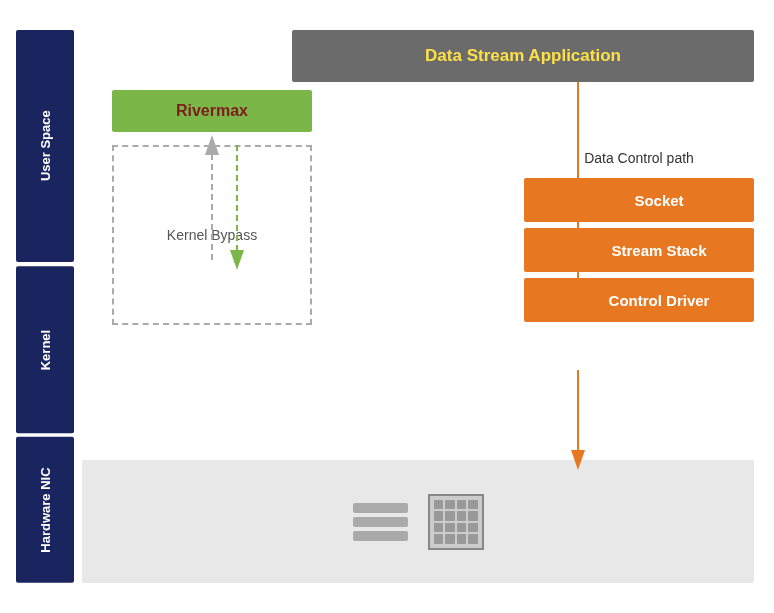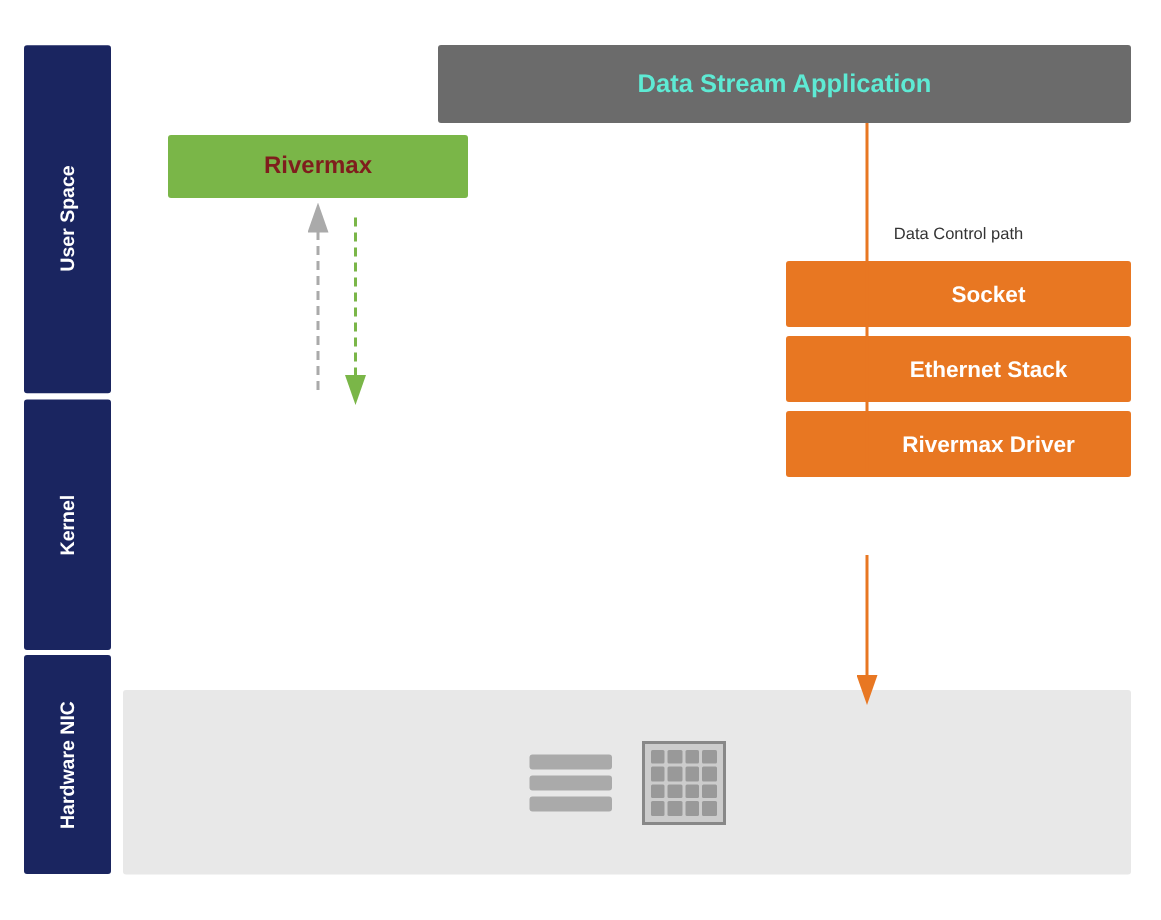--- a/index.html
+++ b/index.html
@@ -63,21 +63,21 @@
     .app-box {
       position: absolute;
       top: 0;
       left: 210px;
       right: 0;
       height: 52px;
       background: #6b6b6b;
       display: flex;
       align-items: center;
       justify-content: center;
-      color: #5eead4;
+      color: #fde047;
       font-size: 17px;
       font-weight: bold;
       border-radius: 2px;
     }
 
     
     .user-space-area {
       position: absolute;
       top: 60px;
       left: 0;
@@ -128,21 +128,21 @@
 
     
     .right-stack {
       position: absolute;
       top: 60px;
       right: 0;
       width: 230px;
     }
 
     .data-control-label {
-      font-size: 11px;
+      font-size: 14px;
       color: #333;
       margin-bottom: 12px;
       text-align: center;
     }
 
     .stack-box {
       background: #e87722;
       color: #fff;
       font-size: 15px;
       font-weight: bold;
@@ -231,31 +231,34 @@
     <div class="app-box">
       <span>Data Stream Application</span>
     </div>
 
     <div class="user-space-area">
 
       <div class="rivermax-box">
         <span>Rivermax</span>
       </div>
 
+      <div class="bypass-box">
+        <span class="bypass-label">Kernel Bypass</span>
+      </div>
 
       <div class="right-stack">
         <div class="data-control-label">Data Control path</div>
         <div class="stack-box">
           <span>Socket</span>
         </div>
         <div class="stack-box">
-          <span>Ethernet Stack</span>
+          <span>Stream Stack</span>
         </div>
         <div class="stack-box">
-          <span>Rivermax Driver</span>
+          <span>Control Driver</span>
         </div>
       </div>
 
     </div>
 
     <div class="hardware-area">
 
       <div class="hw-bars">
         <div class="hw-bar"></div>
         <div class="hw-bar"></div>

